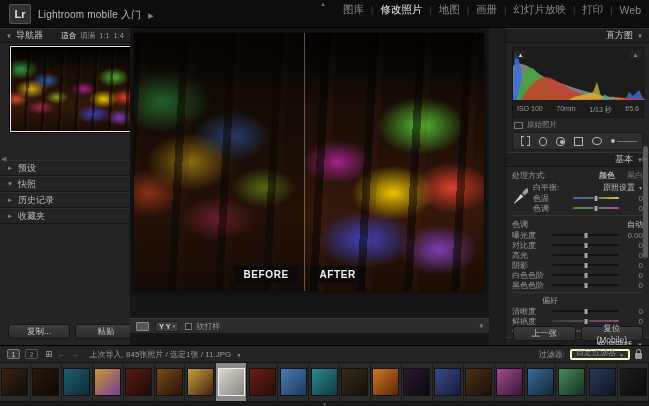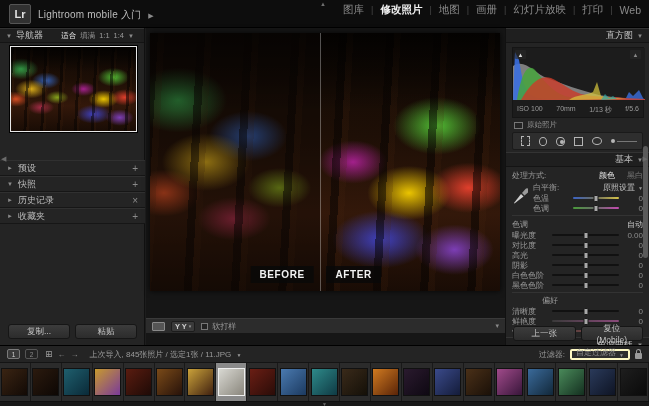--- a/index.html
+++ b/index.html
@@ -8,21 +8,21 @@
 
   
   #topbar{position:absolute;left:0;top:0;width:649px;height:28px;background:#0d0d0d;border-bottom:1px solid #000;}
   .logo-box{position:absolute;left:9px;top:4px;width:22px;height:20px;background:#313131;border:1px solid #555;
     color:#e2e2e2;font-weight:bold;font-size:11px;display:flex;align-items:center;justify-content:center;border-radius:2px;}
   .app-title{position:absolute;left:38px;top:8px;font-size:10px;color:#bdbdbd;letter-spacing:.2px;}
   .app-title .arr{color:#8a8a8a;font-size:7px;margin-left:4px;}
   #top-collapse{position:absolute;left:320px;top:1px;font-size:6px;color:#6f6f6f;}
   #modules{position:absolute;right:8px;top:0;height:20px;display:flex;align-items:center;gap:7px;font-size:10.5px;}
   .module{color:#8a8a8a;cursor:pointer;}
-  .module.active{color:#f0f0f0;font-weight:bold;}
+  .module.active{color:#f0f0f0;font-weight:normal;}
   .mod-sep{color:#474747;font-size:9px;}
 
   
   #left{position:absolute;left:0;top:28px;width:145px;height:317px;background:#242424;border-right:1px solid #111;}
   #right{position:absolute;left:505px;top:28px;width:144px;height:317px;background:#242424;border-left:1px solid #111;}
   .panel-head{display:flex;align-items:center;height:15px;padding:0 6px;font-size:9px;color:#c2c2c2;
     background:#1f1f1f;border-top:1px solid #333;border-bottom:1px solid #141414;}
   .panel-head .tri{font-size:6px;color:#8a8a8a;margin-right:4px;}
   .right-align{justify-content:flex-end;}
   .right-align .tri{margin:0 0 0 4px;}
@@ -37,21 +37,21 @@
   .lsec .tri{font-size:6px;color:#8a8a8a;margin-right:5px;}
   .lsec .act{margin-left:auto;color:#8a8a8a;font-size:10px;}
   .left-buttons{position:absolute;left:0;bottom:6px;width:145px;display:flex;gap:5px;padding:0 8px;}
   .lr-btn{flex:1;height:15px;background:linear-gradient(180deg,#3c3c3c,#2c2c2c);border:1px solid #161616;
     border-radius:3px;color:#c6c6c6;font-size:8.5px;display:flex;align-items:center;justify-content:center;cursor:pointer;}
   .edge-arrow{position:absolute;font-size:7px;color:#6a6a6a;}
   #left-edge{left:1px;top:155px;}
   #right-edge{right:1px;top:155px;}
 
   
-  #center{position:absolute;left:146px;top:28px;width:359px;height:317px;background:#161616;}
+  #center{position:absolute;left:130px;top:28px;width:359px;height:317px;background:#161616;}
   .photo{position:absolute;left:4px;top:5px;width:350px;height:258px;box-shadow:0 0 6px rgba(0,0,0,.8);}
   .mosque{
     background:
       radial-gradient(ellipse 18% 16% at 82% 36%, rgba(90,220,60,.85), transparent 70%),
       radial-gradient(ellipse 16% 14% at 91% 60%, rgba(255,70,50,.85), transparent 70%),
       radial-gradient(ellipse 17% 15% at 74% 62%, rgba(255,215,0,.9), transparent 70%),
       radial-gradient(ellipse 20% 16% at 66% 80%, rgba(70,80,255,.75), transparent 70%),
       radial-gradient(ellipse 14% 12% at 58% 50%, rgba(230,40,210,.65), transparent 70%),
       radial-gradient(ellipse 16% 14% at 87% 84%, rgba(160,80,255,.7), transparent 70%),
       radial-gradient(ellipse 20% 18% at 8% 26%, rgba(60,200,90,.8), transparent 70%),

